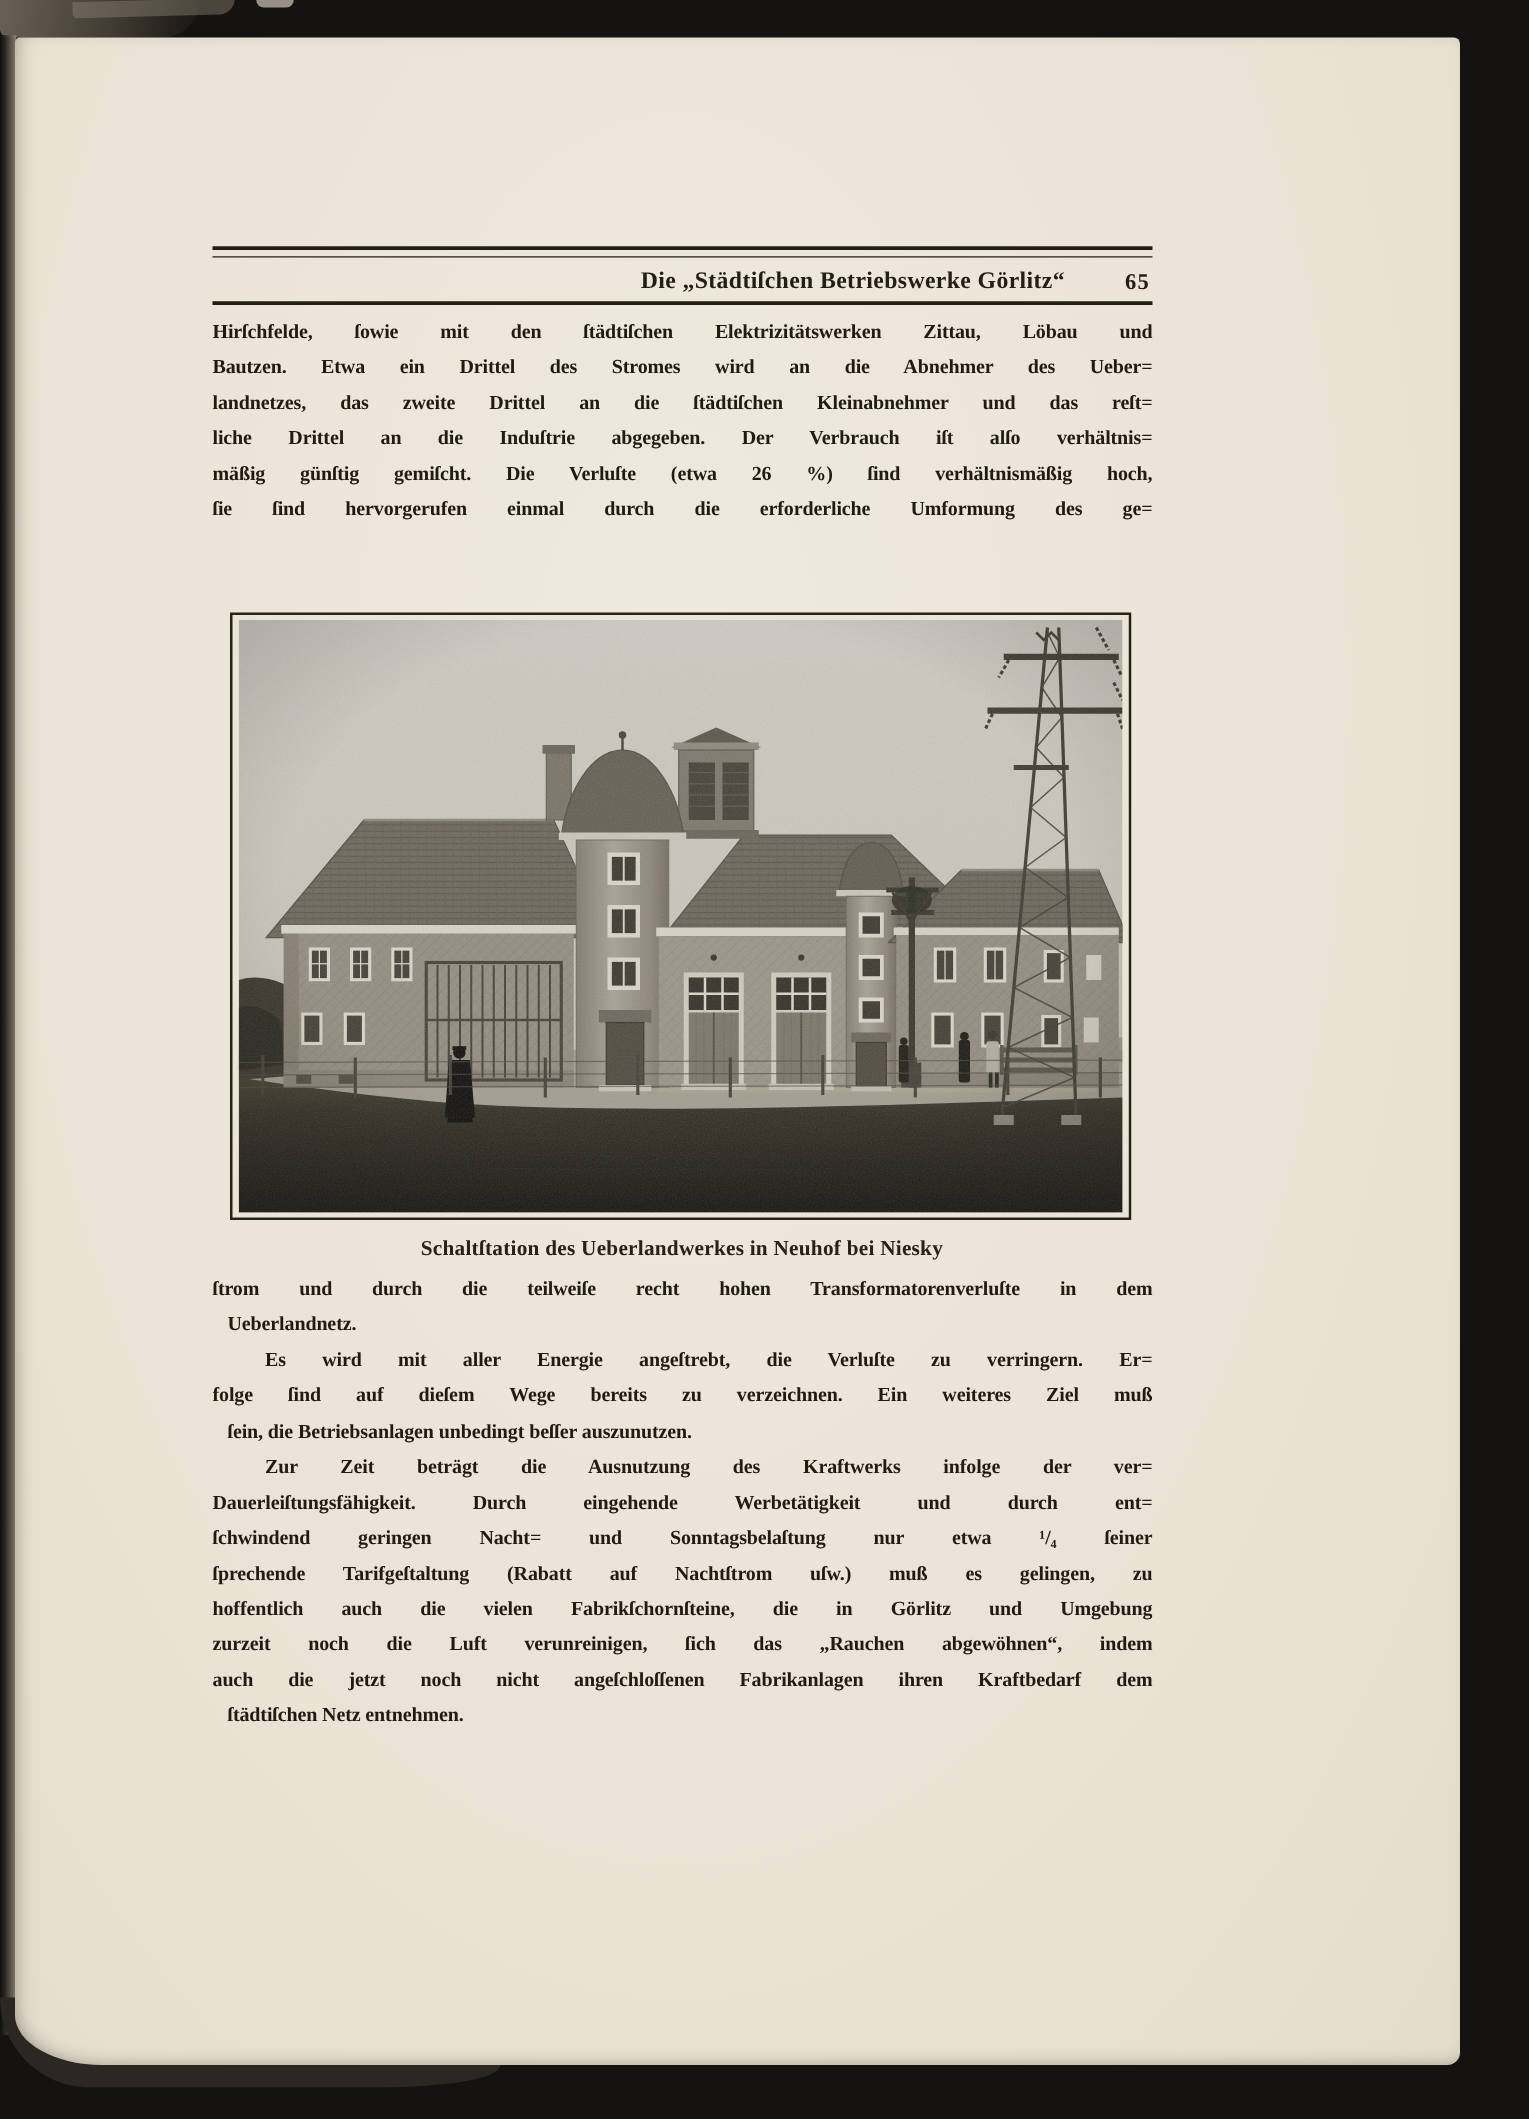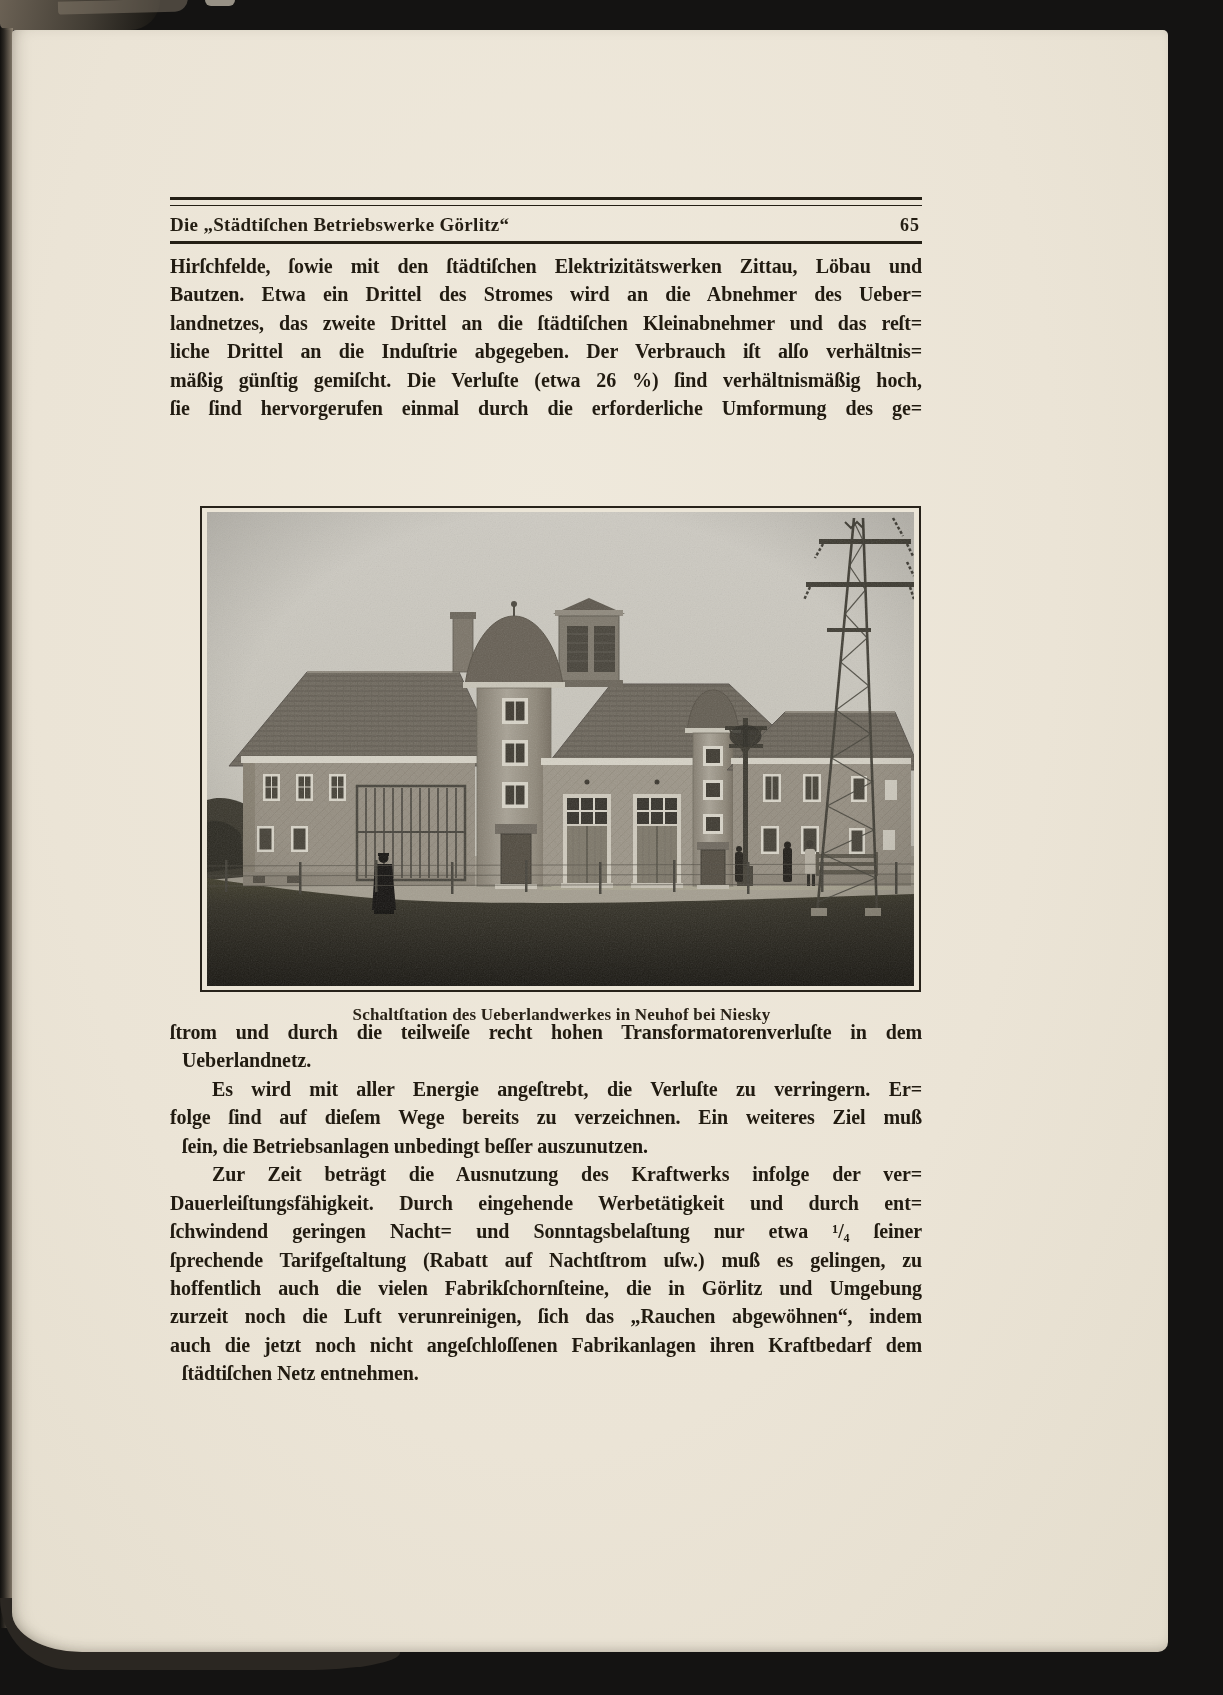--- a/index.html
+++ b/index.html
@@ -24,33 +24,33 @@
     position:absolute;left:12px;top:30px;width:1156px;height:1622px;
     background:radial-gradient(ellipse at 46% 32%, #efe9dc 0%, #ebe4d6 58%, #e4ddcd 100%);
     border-radius:4px 5px 10px 70px / 4px 5px 10px 40px;
     box-shadow:inset 10px 0 18px -10px rgba(40,32,20,.35), inset 0 -8px 14px -8px rgba(40,32,20,.25);
     z-index:2;color:#221c12;
   }
   
   .rule-top{position:absolute;left:158px;top:167px;width:752px;height:5px;
     border-top:3px solid #241f15;border-bottom:1.5px solid #241f15;}
   .header-row{position:absolute;left:158px;top:184px;width:752px;height:26px;font-weight:700;}
-  .header-title{position:absolute;left:0;right:70px;text-align:left;font-size:19px;letter-spacing:.3px;color:#241e13;}
+  .header-title{position:absolute;left:0;right:70px;text-align:right;font-size:19px;letter-spacing:.3px;color:#241e13;}
   .page-number{position:absolute;right:2px;top:1px;font-size:18px;letter-spacing:1px;color:#241e13;}
   .rule-bottom{position:absolute;left:158px;top:211px;width:752px;height:0;border-top:3.5px solid #241f15;}
   
-  .textcol{position:absolute;left:158px;width:752px;font-weight:700;font-size:20px;color:#211b11;}
+  .textcol{position:absolute;left:158px;width:752px;font-weight:700;font-size:16px;color:#211b11;}
   .tc-a{top:222px;}
   .tc-b{top:988px;}
   .ln{height:28.45px;line-height:28.45px;text-align:justify;text-align-last:justify;
       overflow:hidden;white-space:normal;letter-spacing:-0.1px;}
   .ln.end{text-align-last:left;margin-left:12px;}
   .ln.indent{padding-left:42px;}
   
-  figure{position:absolute;left:172px;top:460px;margin:16px;width:723px;}
+  figure{position:absolute;left:172px;top:460px;margin:0;width:723px;}
   .photo-frame{border:2px solid #27221a;background:#ebe5d7;padding:4px 5px;width:707px;}
   .photo-frame svg{display:block;}
   figcaption{margin-top:13px;text-align:center;font-weight:700;font-size:17px;letter-spacing:.2px;color:#292217;}
 </style>
 </head>
 <body>
 
 <div>
   <div class="curl-a"></div>
   <div class="curl-b"></div>

